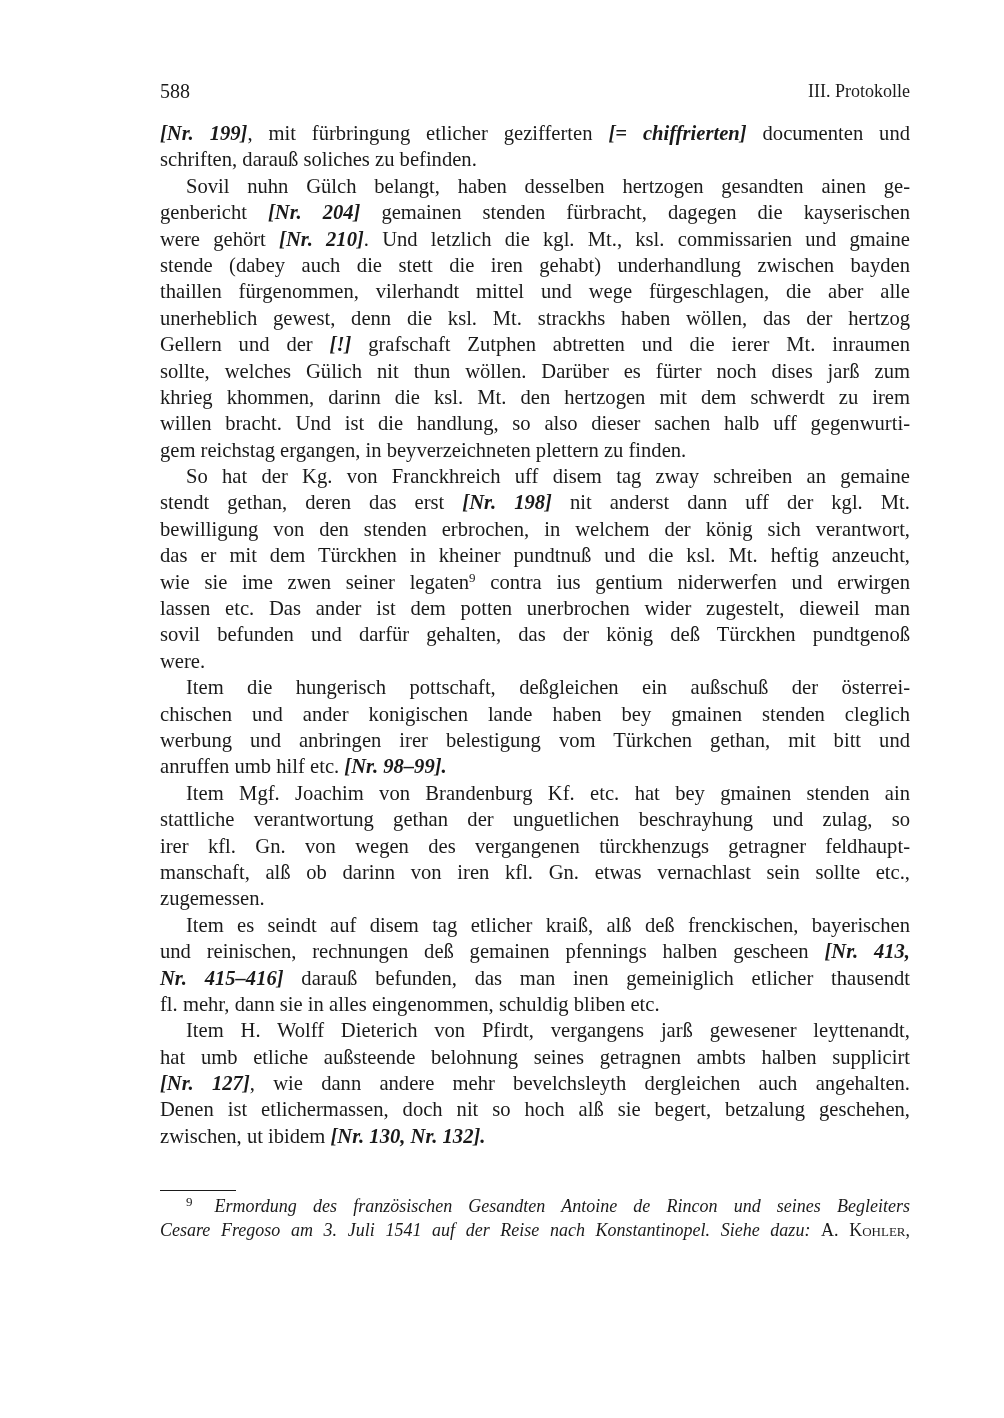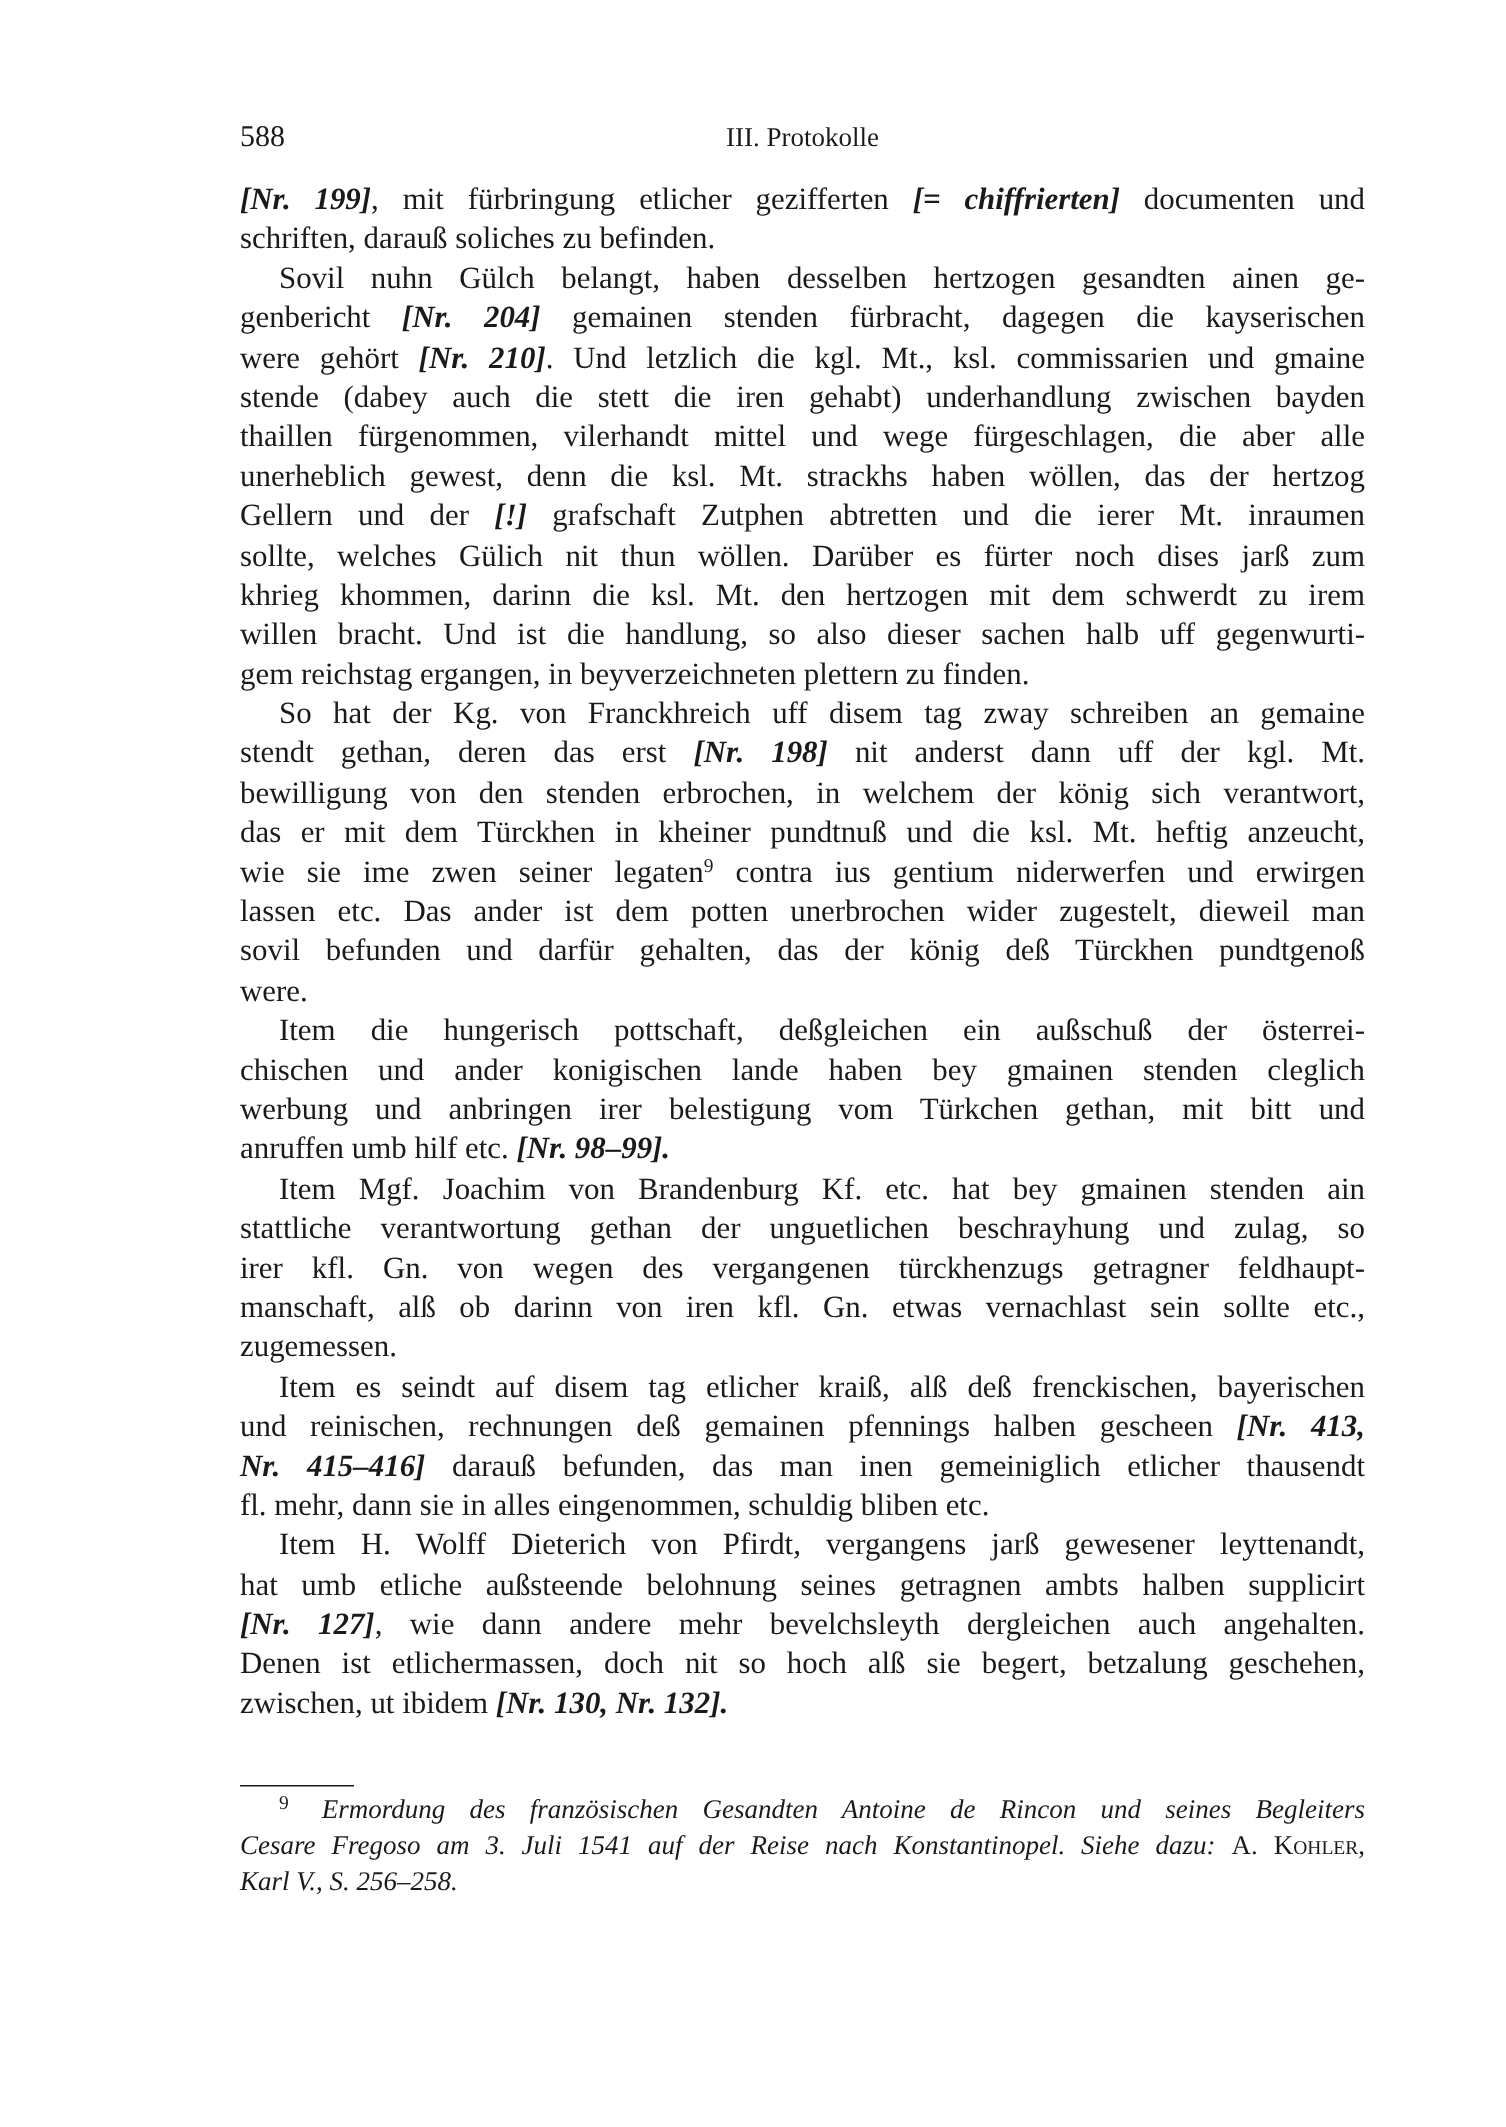--- a/index.html
+++ b/index.html
@@ -1,20 +1,20 @@
 <!DOCTYPE html>
 <html><head>
 <meta charset="utf-8">
 <style>
   html, body { margin: 0; padding: 0; background: #ffffff; }
   body { width: 1004px; height: 1418px; position: relative; overflow: hidden; color: #1a1a1a; font-family: "Liberation Serif", "DejaVu Serif", serif; }
   .page { position: absolute; left: 0; top: 0; width: 1004px; height: 1250px; border-radius: 23px; }
   .running-head { position: absolute; left: 160px; top: 80px; width: 750px; height: 26px; font-size: 19px; }
   .page-number { position: absolute; left: 0; top: 0; font-size: 20px; }
-  .header-title { position: absolute; left: 0; width: 750px; top: 1px; text-align: center; font-size: 18px; }
+  .header-title { position: absolute; left: 0; width: 750px; top: 1px; text-align: right; font-size: 18px; }
   .body-text { position: absolute; left: 160px; top: 120px; width: 750px; }
   .line { display: block; height: 26.4px; line-height: 26.4px; font-size: 20.6px; white-space: nowrap; text-align: justify; text-align-last: justify; overflow: visible; }
   .line.last { text-align-last: left; }
   .line.indent { padding-left: 26px; }
   .line span { white-space: normal; }
   i, .it { font-style: italic; font-weight: bold; }
   sup { font-size: 13px; line-height: 0; vertical-align: 7px; }
   .footnote-rule { position: absolute; left: 160px; top: 1190px; width: 76px; height: 0; border-top: 1px solid #1a1a1a; }
   .footnotes { position: absolute; left: 160px; top: 1194px; width: 750px; }
   .fn-line { display: block; height: 24px; line-height: 24px; font-size: 18px; font-style: italic; white-space: nowrap; text-align: justify; text-align-last: justify; }
@@ -71,15 +71,14 @@
       <div class="line"><span><span>hat umb etliche außsteende belohnung seines getragnen ambts halben supplicirt</span></span></div>
       <div class="line"><span><span class="it">[Nr. 127]</span><span>, wie dann andere mehr bevelchsleyth dergleichen auch angehalten.</span></span></div>
       <div class="line"><span><span>Denen ist etlichermassen, doch nit so hoch alß sie begert, betzalung geschehen,</span></span></div>
       <div class="line last"><span><span>zwischen, ut ibidem </span><span class="it">[Nr. 130, Nr. 132].</span></span></div>
     </div>
 
   <div class="footnote-rule"></div>
   <div class="footnotes" id="footnotes">
       <div class="fn-line"><span><span class="fn-num">9</span><span>Ermordung des französischen Gesandten Antoine de Rincon und seines Begleiters</span></span></div>
       <div class="fn-line"><span><span>Cesare Fregoso am 3. Juli 1541 auf der Reise nach Konstantinopel. Siehe dazu: </span><span class="roman">A. </span><span class="sc">Kohler</span><span class="roman">,</span></span></div>
-      <div class="fn-line last"><span><span>Karl V., S. 256–258.</span></span></div>
     </div>
 </div>
 
 </body></html>

